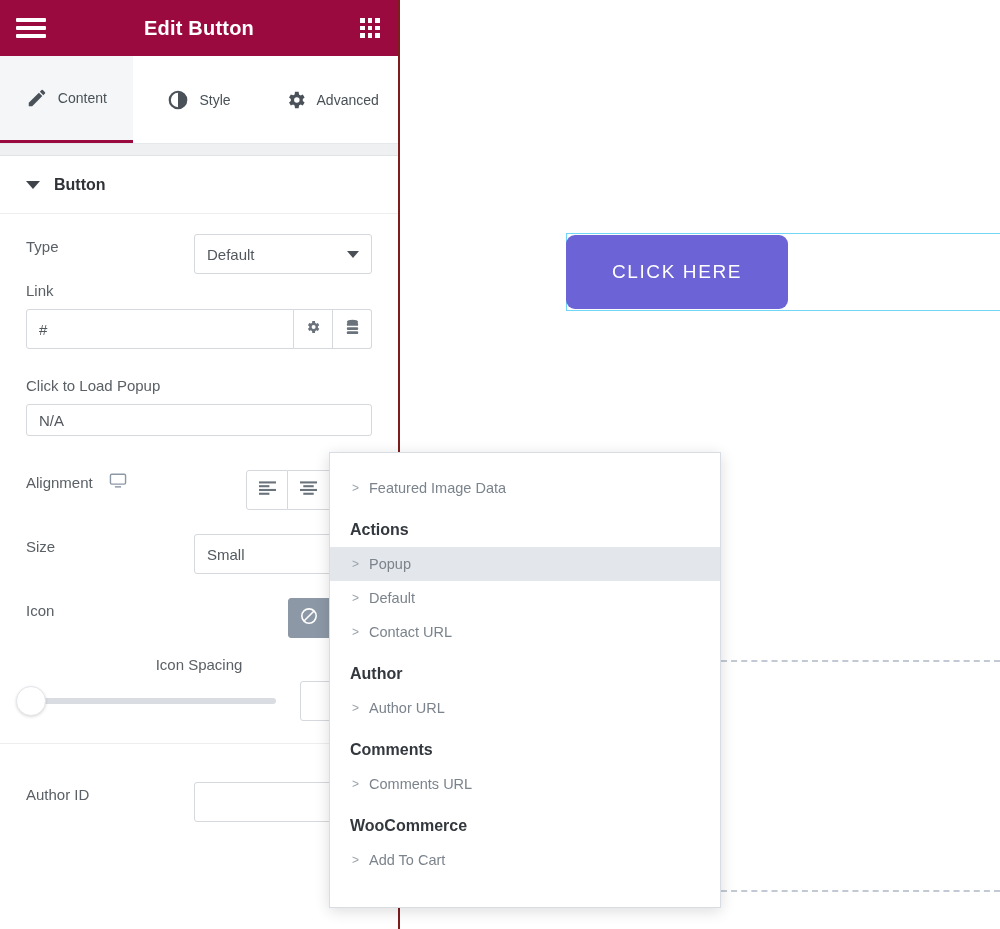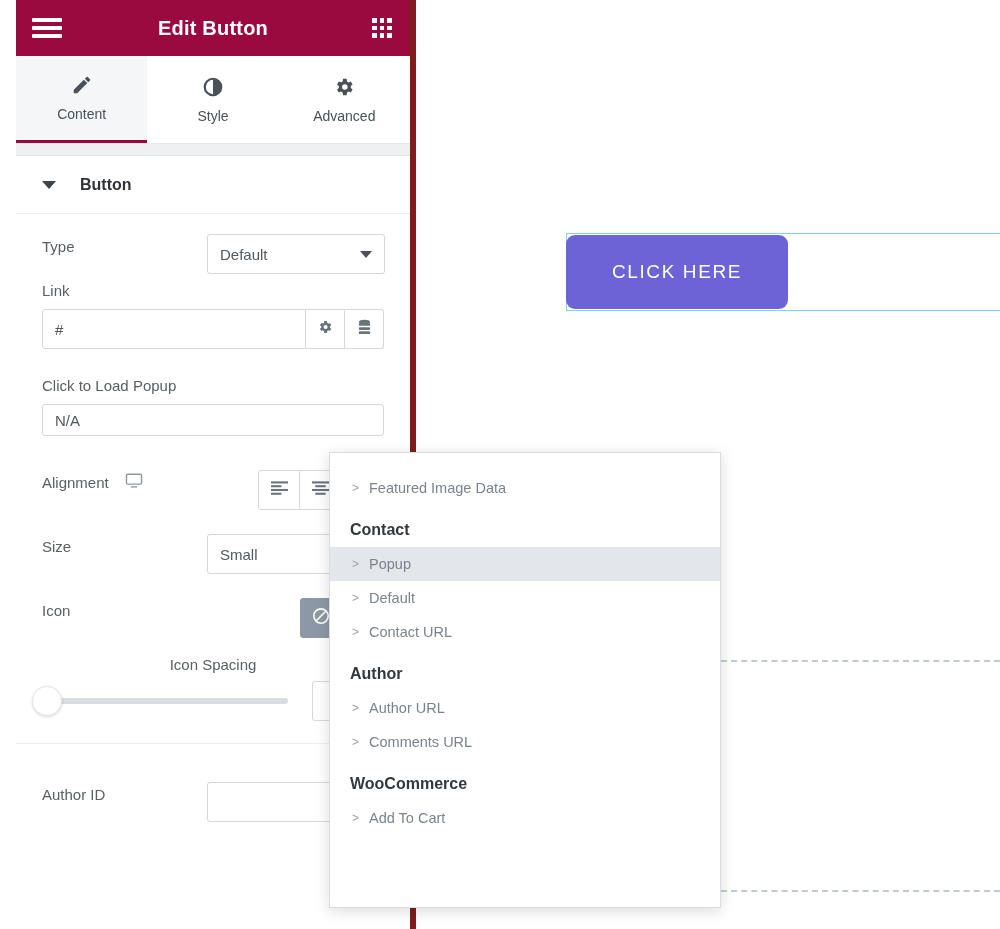--- a/index.html
+++ b/index.html
@@ -43,24 +43,24 @@
     left: 321px;
     width: 279px;
     height: 0;
     border-top: 2px dashed #c3c9d4;
   }
   .dash-1 { top: 660px; }
   .dash-2 { top: 890px; }
 
   
   .panel {
-    position: absolute; left: 16px; top: 0;
+    position: absolute; left: 0; top: 0;
     width: 400px; height: 929px;
     background: #ffffff;
-    border-right: 6px solid #7f1d1d;
+    border-right: 2px solid #7f1d1d;
   }
   .panel-header {
     position: relative;
     height: 56px;
     background: #9b0a3e;
     display: flex; align-items: center;
     color: #fff;
   }
   .hamburger {
     position: absolute; left: 16px; top: 50%;
@@ -86,21 +86,21 @@
   .grid-icon i { display:block; background:#fff; }
 
   
   .tabs {
     display: flex; height: 88px;
     background: #ffffff;
     border-bottom: 1px solid #e6e9ec;
   }
   .tab {
     flex: 1;
-    display: flex; flex-direction: column;
+    display: flex; flex-direction: row;
     align-items: center; justify-content: center;
     gap: 10px;
     color: #495157;
     font-size: 14px;
     cursor: pointer;
     position: relative;
     background: #ffffff;
   }
   .tab.active {
     background: #f4f6f7;
@@ -111,21 +111,21 @@
   .tab-strip {
     height: 12px;
     background: #eef0f2;
     border-bottom: 1px solid #e1e4e7;
   }
 
   
   .section-head {
     height: 58px;
     display: flex; align-items: center;
-    gap: 24px;
+    gap: 14px;
     padding: 0 26px;
     border-bottom: 1px solid #eceef0;
     background: #fff;
   }
   .caret {
     width: 0; height: 0;
     border-left: 7px solid transparent;
     border-right: 7px solid transparent;
     border-top: 8px solid #3f444b;
   }
@@ -508,38 +508,39 @@
     </div>
   </div>
 
   <div class="dropdown">
     <div class="dd-top-pad"></div>
     <div id="dd-list">
         <div class="dd-item">
           <span class="chev">&gt;</span>
           <span>Featured Image Data</span>
         </div>
-        <div class="dd-group">Contact</div>
+        <div class="dd-group">Actions</div>
         <div class="dd-item highlight">
           <span class="chev">&gt;</span>
           <span>Popup</span>
         </div>
         <div class="dd-item">
           <span class="chev">&gt;</span>
           <span>Default</span>
         </div>
         <div class="dd-item">
           <span class="chev">&gt;</span>
           <span>Contact URL</span>
         </div>
         <div class="dd-group">Author</div>
         <div class="dd-item">
           <span class="chev">&gt;</span>
           <span>Author URL</span>
         </div>
+        <div class="dd-group">Comments</div>
         <div class="dd-item">
           <span class="chev">&gt;</span>
           <span>Comments URL</span>
         </div>
         <div class="dd-group">WooCommerce</div>
         <div class="dd-item">
           <span class="chev">&gt;</span>
           <span>Add To Cart</span>
         </div>
       </div>

